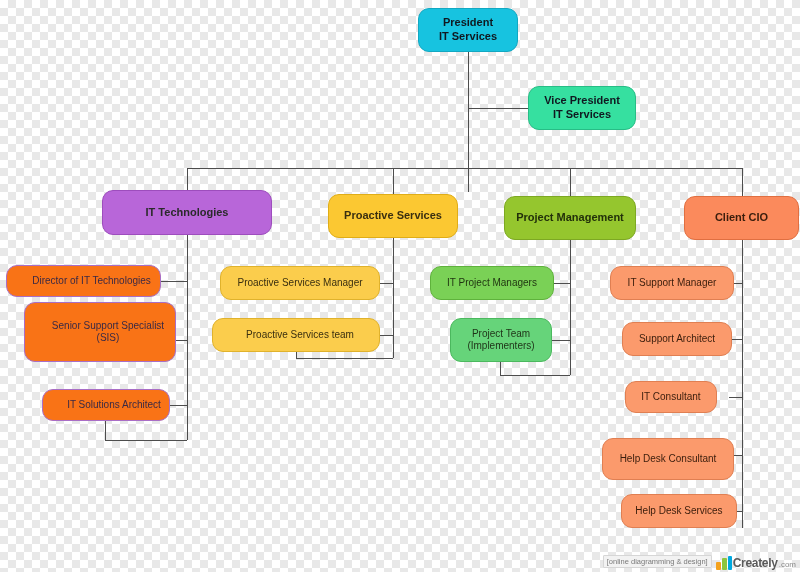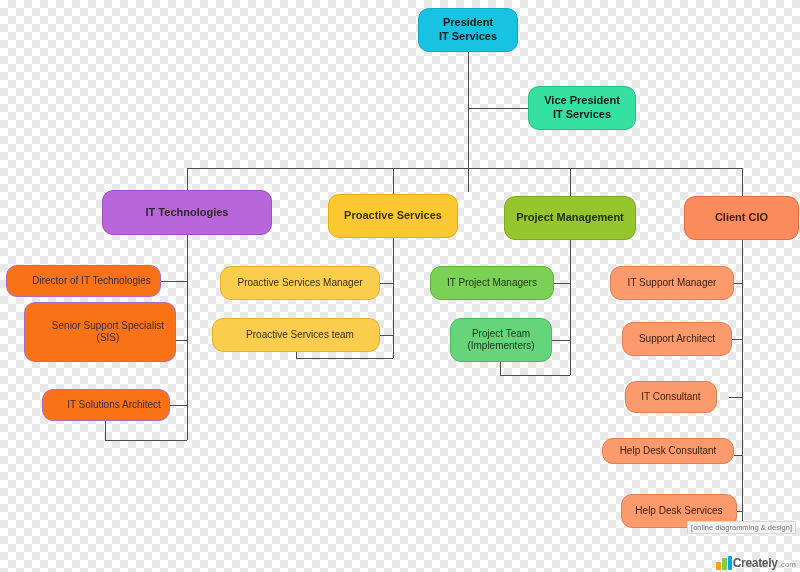--- a/index.html
+++ b/index.html
@@ -39,21 +39,21 @@
   .s-yellow-l{ background:#fbcd4c; border:1px solid #e0b22c; color:#3a2f10; font-size:10px; }
   .s-olive  { background:#95c62e; border:1px solid #7da823; color:#22300a; font-weight:bold; font-size:11px; }
   .s-green-l{ background:#7ad156; border:1px solid #5fb23c; color:#1f3310; font-size:10px; }
   .s-green-m{ background:#66d47a; border:1px solid #4bb85e; color:#1f3318; font-size:10px; }
   .s-orange { background:#fb8a5c; border:1px solid #e06f41; color:#3a1d0c; font-weight:bold; font-size:11px; }
   .s-orange-l{ background:#fb9a6c; border:1px solid #e07f52; color:#3a1d0c; font-size:10px; }
 
   #watermark {
     position:absolute;
     right:4px; bottom:2px;
-    display:flex; align-items:flex-end; gap:20px;flex-direction:column;
+    display:flex; align-items:flex-end; gap:4px;
   }
   #wm-note {
     font-size:7.5px; color:#7a7a7a;
     background:#f2f2f2; border:1px solid #d6d6d6;
     padding:1px 3px; border-radius:1px;
     margin-bottom:2px;
   }
   #wm-logo { display:flex; align-items:flex-end; }
   #wm-logo .mark {
     position:relative; width:16px; height:14px; margin-right:1px;
@@ -116,21 +116,21 @@
 (SIS)</div>
       <div class="node s-purple-l" style="left: 42px; top: 389px; width: 128px; height: 32px;">IT Solutions Architect</div>
       <div class="node s-yellow-l" style="left: 220px; top: 266px; width: 160px; height: 34px;">Proactive Services Manager</div>
       <div class="node s-yellow-l" style="left: 212px; top: 318px; width: 168px; height: 34px; padding-left: 8px;">Proactive Services team</div>
       <div class="node s-green-l" style="left: 430px; top: 266px; width: 124px; height: 34px;">IT Project Managers</div>
       <div class="node s-green-m" style="left: 450px; top: 318px; width: 102px; height: 44px;">Project Team
 (Implementers)</div>
       <div class="node s-orange-l" style="left: 610px; top: 266px; width: 124px; height: 34px;">IT Support Manager</div>
       <div class="node s-orange-l" style="left: 622px; top: 322px; width: 110px; height: 34px;">Support Architect</div>
       <div class="node s-orange-l" style="left: 625px; top: 381px; width: 92px; height: 32px;">IT Consultant</div>
-      <div class="node s-orange-l" style="left: 602px; top: 438px; width: 132px; height: 26px;">Help Desk Consultant</div>
+      <div class="node s-orange-l" style="left: 602px; top: 438px; width: 132px; height: 42px;">Help Desk Consultant</div>
       <div class="node s-orange-l" style="left: 621px; top: 494px; width: 116px; height: 34px;">Help Desk Services</div>
     </div>
 
   <div id="watermark">
     <span id="wm-note">[online diagramming &amp; design]</span>
     <span id="wm-logo">
       <span class="mark">
         <i class="b1"></i>
           <i class="b2"></i>
           <i class="b3"></i>

